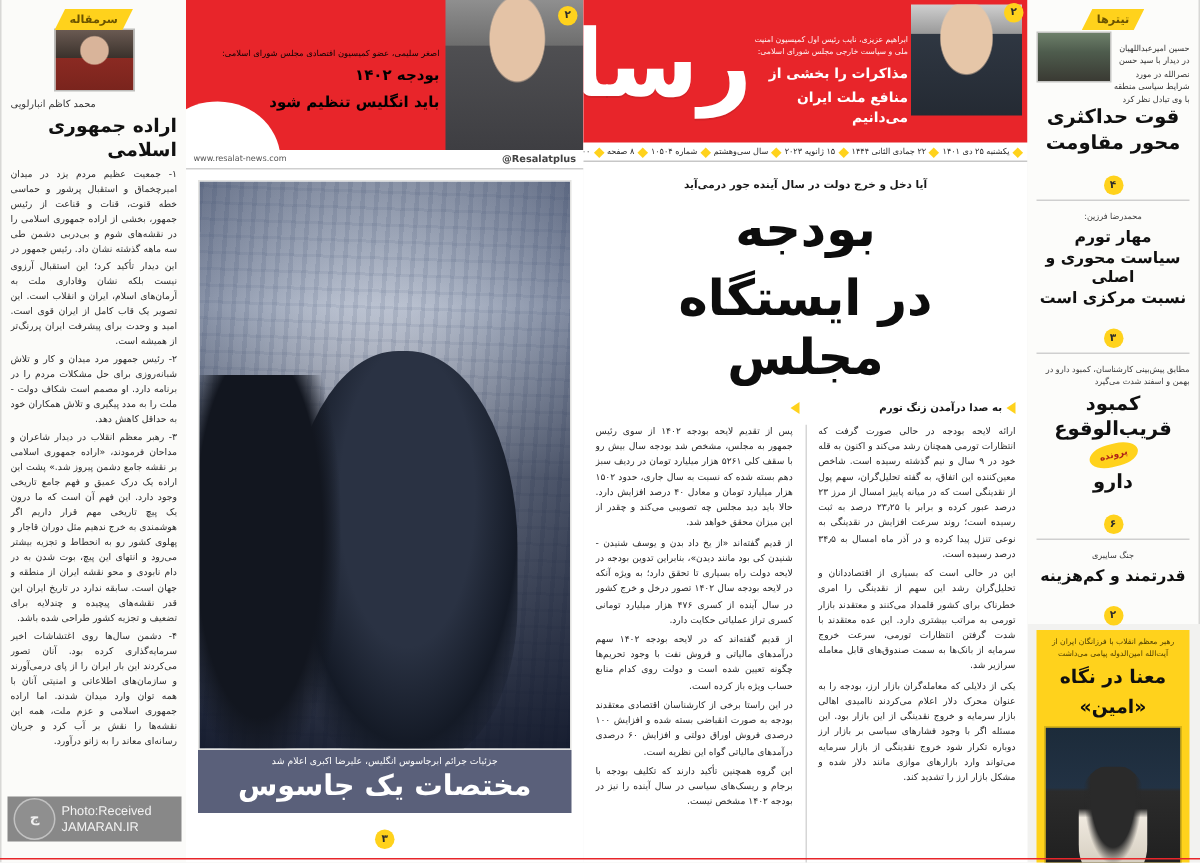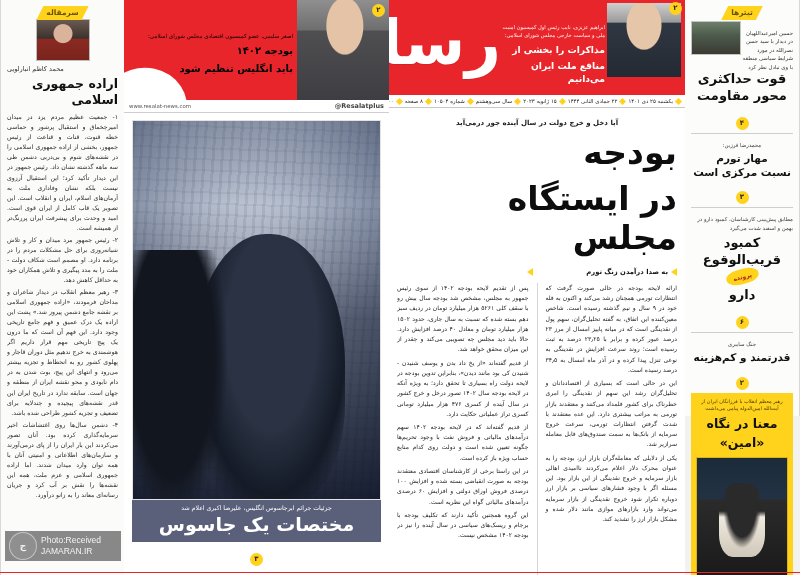--- a/index.html
+++ b/index.html
@@ -184,21 +184,21 @@
   .mh-strip .sep{
     display:inline-block;width:5px;height:5px;background:#ffd21c;
     transform:rotate(45deg);flex:none;
   }
 
   .art-kicker{
     text-align:center;font-size:7px;color:#1a1a1a;font-weight:bold;
     margin:11px 8px 0 8px;letter-spacing:-.2px;
   }
   .art-head{
-    font-size:33px;font-weight:bold;color:#0d0d0d;
+    text-align:center;font-size:33px;font-weight:bold;color:#0d0d0d;
     line-height:1.2;margin:6px 8px 0 8px;letter-spacing:-1.4px;
   }
   .art-subrow{
     display:flex;justify-content:space-between;align-items:flex-start;
     margin:10px 8px 0 8px;gap:8px;
   }
   .art-sub{
     font-size:6.8px;font-weight:bold;color:#141414;
     letter-spacing:-.2px;flex:1;text-align:right;
   }
@@ -413,20 +413,21 @@
       <div class="side-head">محور مقاومت</div>
       <div class="side-pgrow">
         <span class="pg-badge">۴</span>
       </div>
       <div class="side-sep"></div>
     </div>
 
     <div class="side-item">
       <div class="side-kicker center">محمدرضا فرزین:</div>
       <div class="side-head sm">مهار تورم</div>
+      <div class="side-head sm">سیاست محوری و اصلی</div>
       <div class="side-head sm">نسبت مرکزی است</div>
       <div class="side-pgrow">
         <span class="pg-badge">۳</span>
       </div>
       <div class="side-sep"></div>
     </div>
 
     <div class="side-item">
       <div class="side-kicker">مطابق پیش‌بینی کارشناسان، کمبود دارو در بهمن و اسفند شدت می‌گیرد</div>
       <div class="side-head">کمبود</div>

